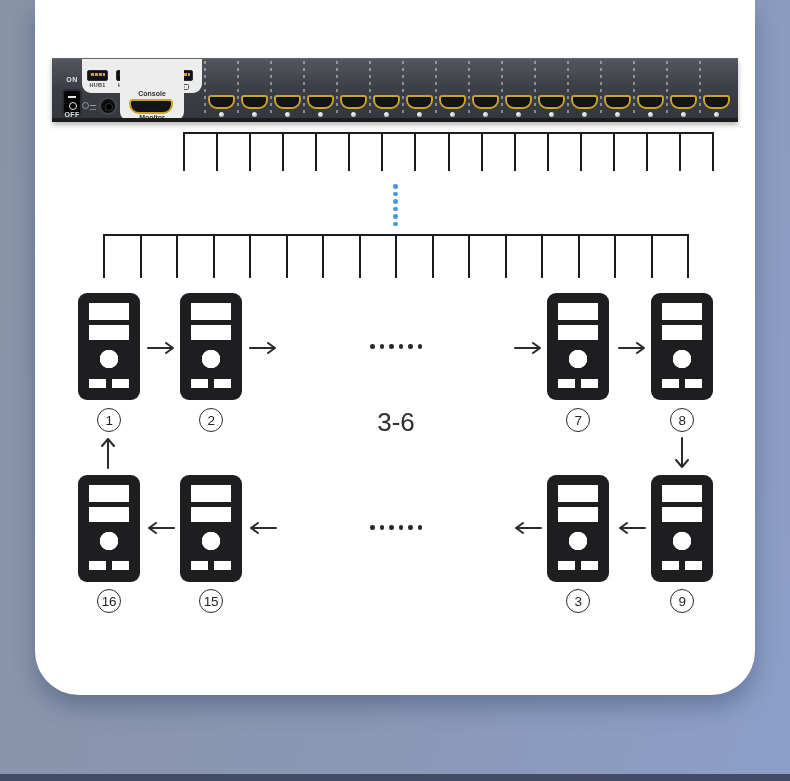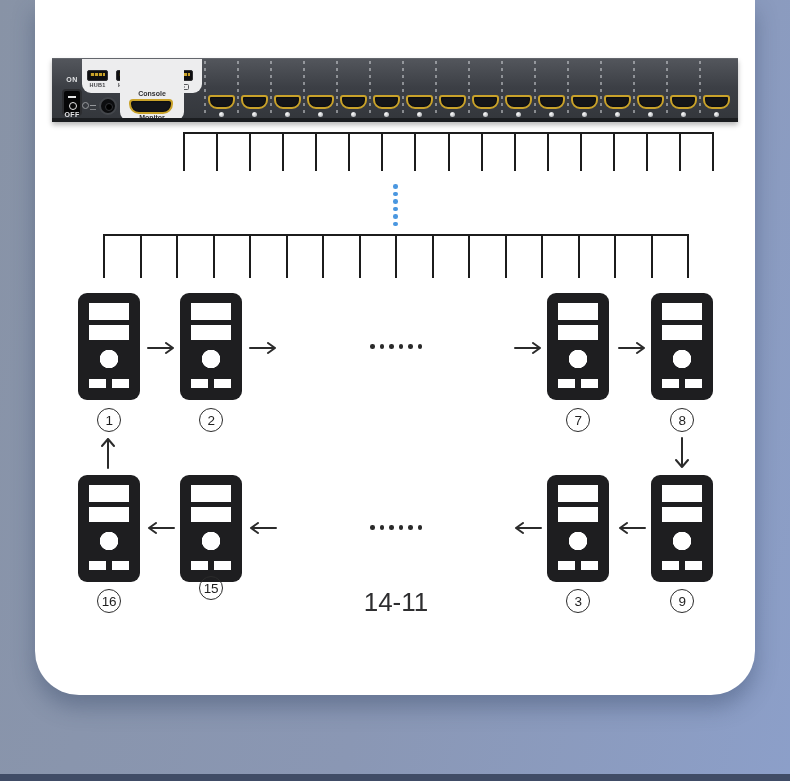--- a/index.html
+++ b/index.html
@@ -219,38 +219,38 @@
   <div class="numcircle" style="left:566px;top:408px;">7</div>
   <div class="numcircle" style="left:670px;top:408px;">8</div>
   <div class="hdots" style="left:370px;top:344px;">
       <i class="edot"></i>
       <i class="edot"></i>
       <i class="edot"></i>
       <i class="edot"></i>
       <i class="edot"></i>
       <i class="edot"></i>
     </div>
+  <div class="range-label" style="left:336px;top:407px;">3-6</div>
 
   <div class="tower" style="left:78px;top:475px;"></div>
   <div class="tower" style="left:180px;top:475px;"></div>
   <div class="tower" style="left:547px;top:475px;"></div>
   <div class="tower" style="left:651px;top:475px;"></div>
   <div class="numcircle" style="left:97px;top:589px;">16</div>
-  <div class="numcircle" style="left:199px;top:576px;">15</div>
+  <div class="numcircle" style="left:199px;top:589px;">15</div>
   <div class="numcircle" style="left:566px;top:589px;">3</div>
   <div class="numcircle" style="left:670px;top:589px;">9</div>
   <div class="hdots" style="left:370px;top:525px;">
       <i class="edot"></i>
       <i class="edot"></i>
       <i class="edot"></i>
       <i class="edot"></i>
       <i class="edot"></i>
       <i class="edot"></i>
     </div>
-  <div class="range-label" style="left:336px;top:587px;">14-11</div>
 
   <svg class="arr" style="left:147px;top:342px;" width="28" height="12">
       <path d="M1 6 H26 M19 1 L26 6 L19 11"></path>
     </svg>
   <svg class="arr" style="left:249px;top:342px;" width="28" height="12">
       <path d="M1 6 H26 M19 1 L26 6 L19 11"></path>
     </svg>
   <svg class="arr" style="left:514px;top:342px;" width="28" height="12">
       <path d="M1 6 H26 M19 1 L26 6 L19 11"></path>
     </svg>

